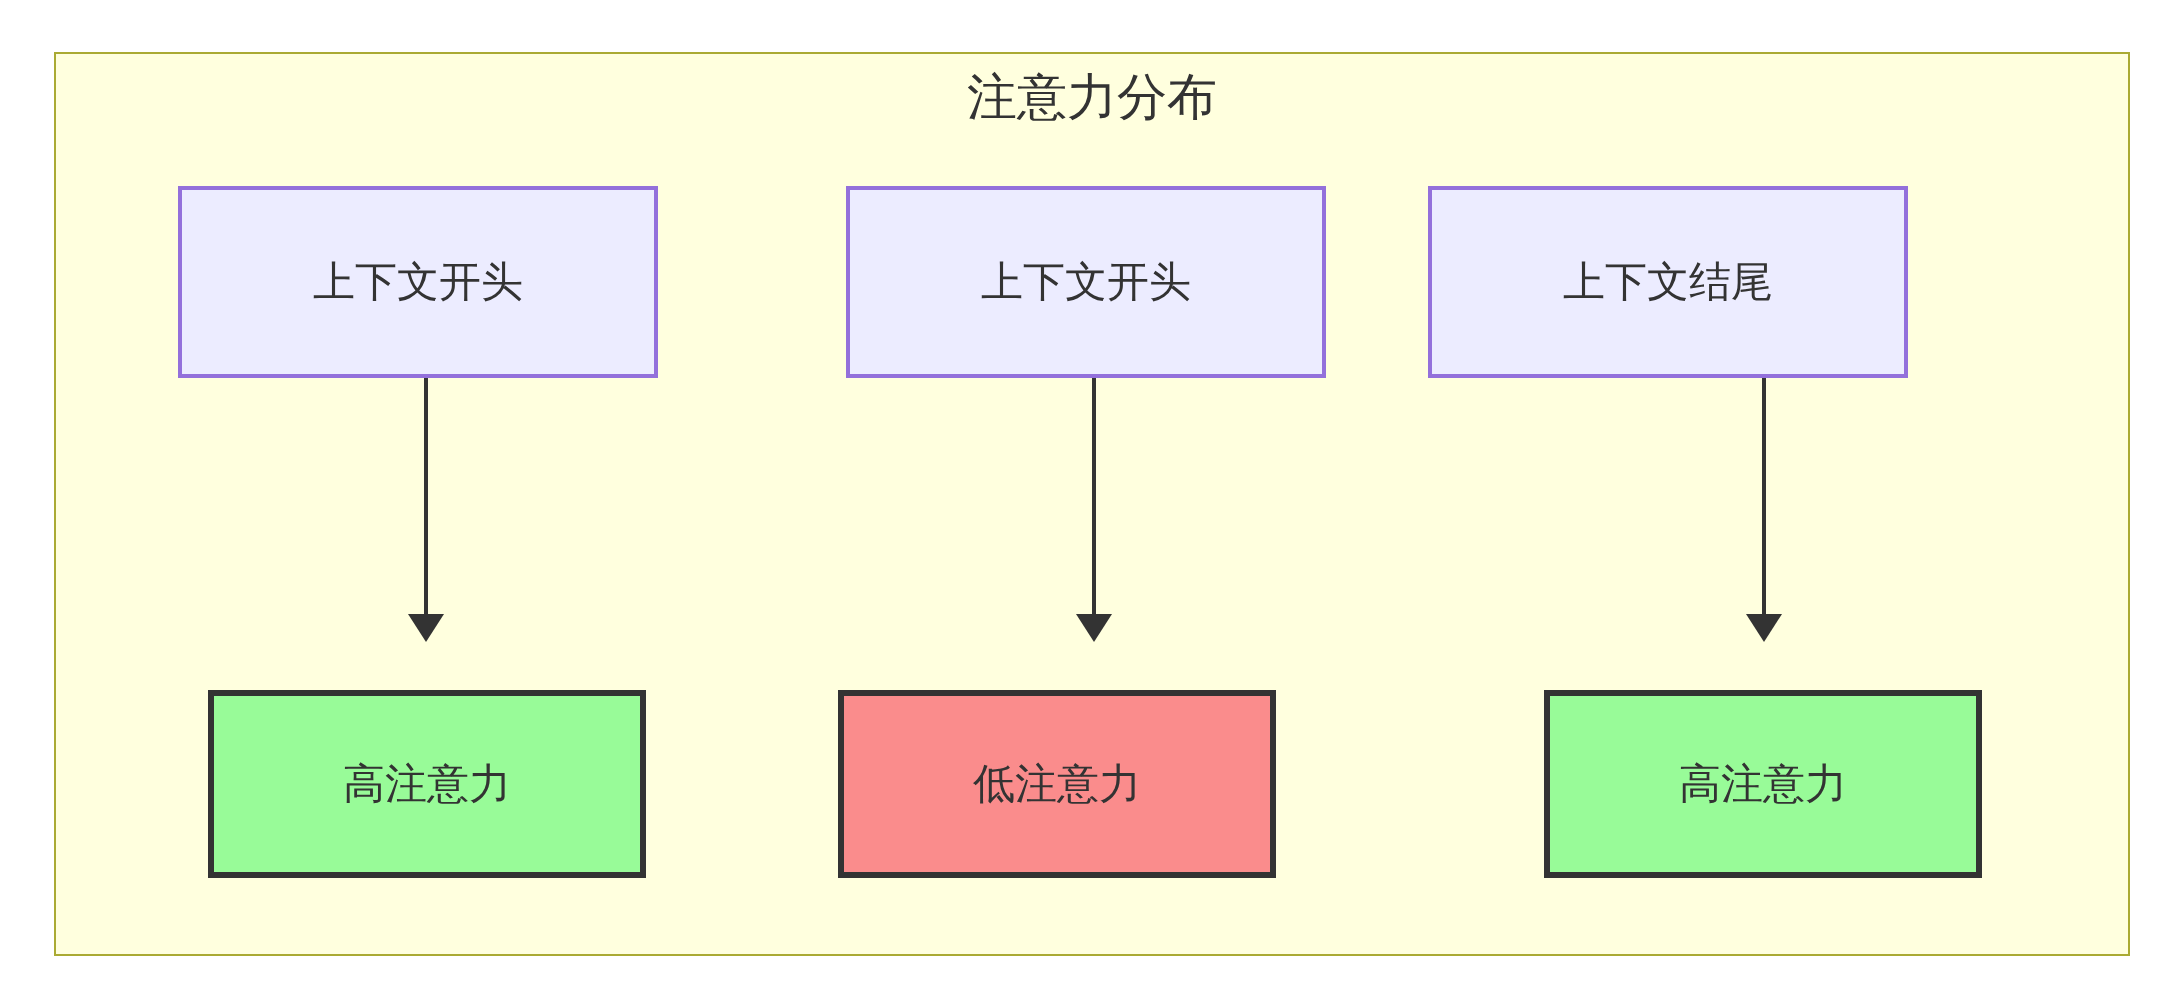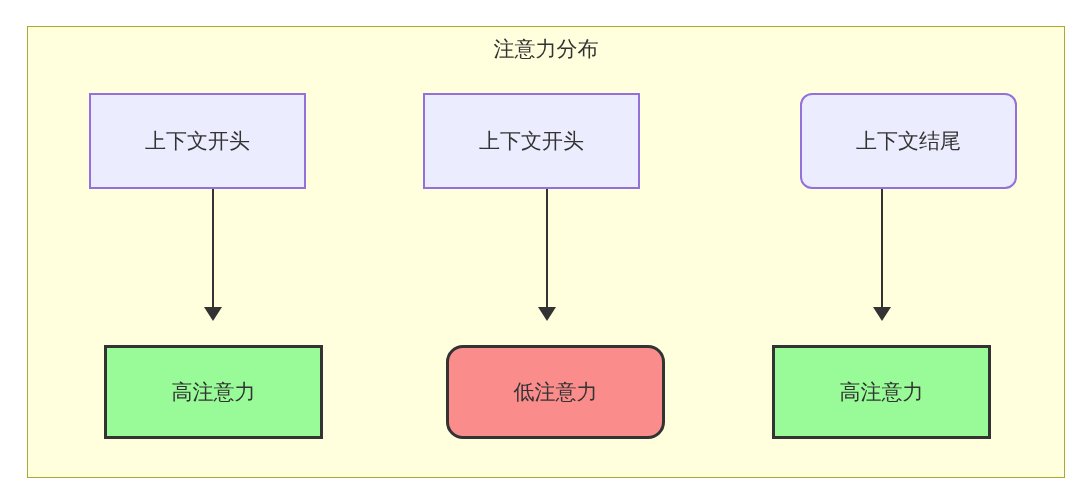--- a/index.html
+++ b/index.html
@@ -24,55 +24,55 @@
     background: var(--frame-fill, #FFFFDE);
     border: 1px solid var(--frame-border, #AAAA33);
     box-sizing: border-box;
   }
   .frame-title {
     position: absolute;
     left: 27px;
     top: 36px;
     width: 1038px;
     text-align: center;
-    font-size: 21px;
+    font-size: 25px;
     line-height: 26px;
     color: var(--text-color, #333333);
   }
   .node {
     position: absolute;
     display: flex;
     align-items: center;
     justify-content: center;
     box-sizing: border-box;
     font-size: 21px;
     color: var(--text-color, #333333);
     text-align: center;
   }
   .node.source {
     top: 93px;
-    width: 217px;
+    width: 240px;
     height: 96px;
     background: var(--source-fill, #ECECFF);
     border: 2px solid var(--source-border, #9370DB);
   }
   .node.target {
     top: 321px;
     width: 219px;
     height: 94px;
     border: 3px solid var(--target-border, #333333);
     margin-top: 24px;
   }
   .node.target.high { background: var(--high-fill, #98FB98); }
   .node.target.low  { background: var(--low-fill,  #FA8C8C); }
   .src-1 { left: 89px; }
   .src-2 { left: 423px; }
-  .src-3 { left: 800px; border-radius: 12px; }
+  .src-3 { left: 714px; }
   .tgt-1 { left: 104px; }
-  .tgt-2 { left: 446px; border-radius: 17px; }
+  .tgt-2 { left: 419px; }
   .tgt-3 { left: 772px; }
   .arrow {
     position: absolute;
     top: 189px;
     width: 18px;
     height: 132px;
     display: flex;
     flex-direction: column;
     align-items: center;
   }

